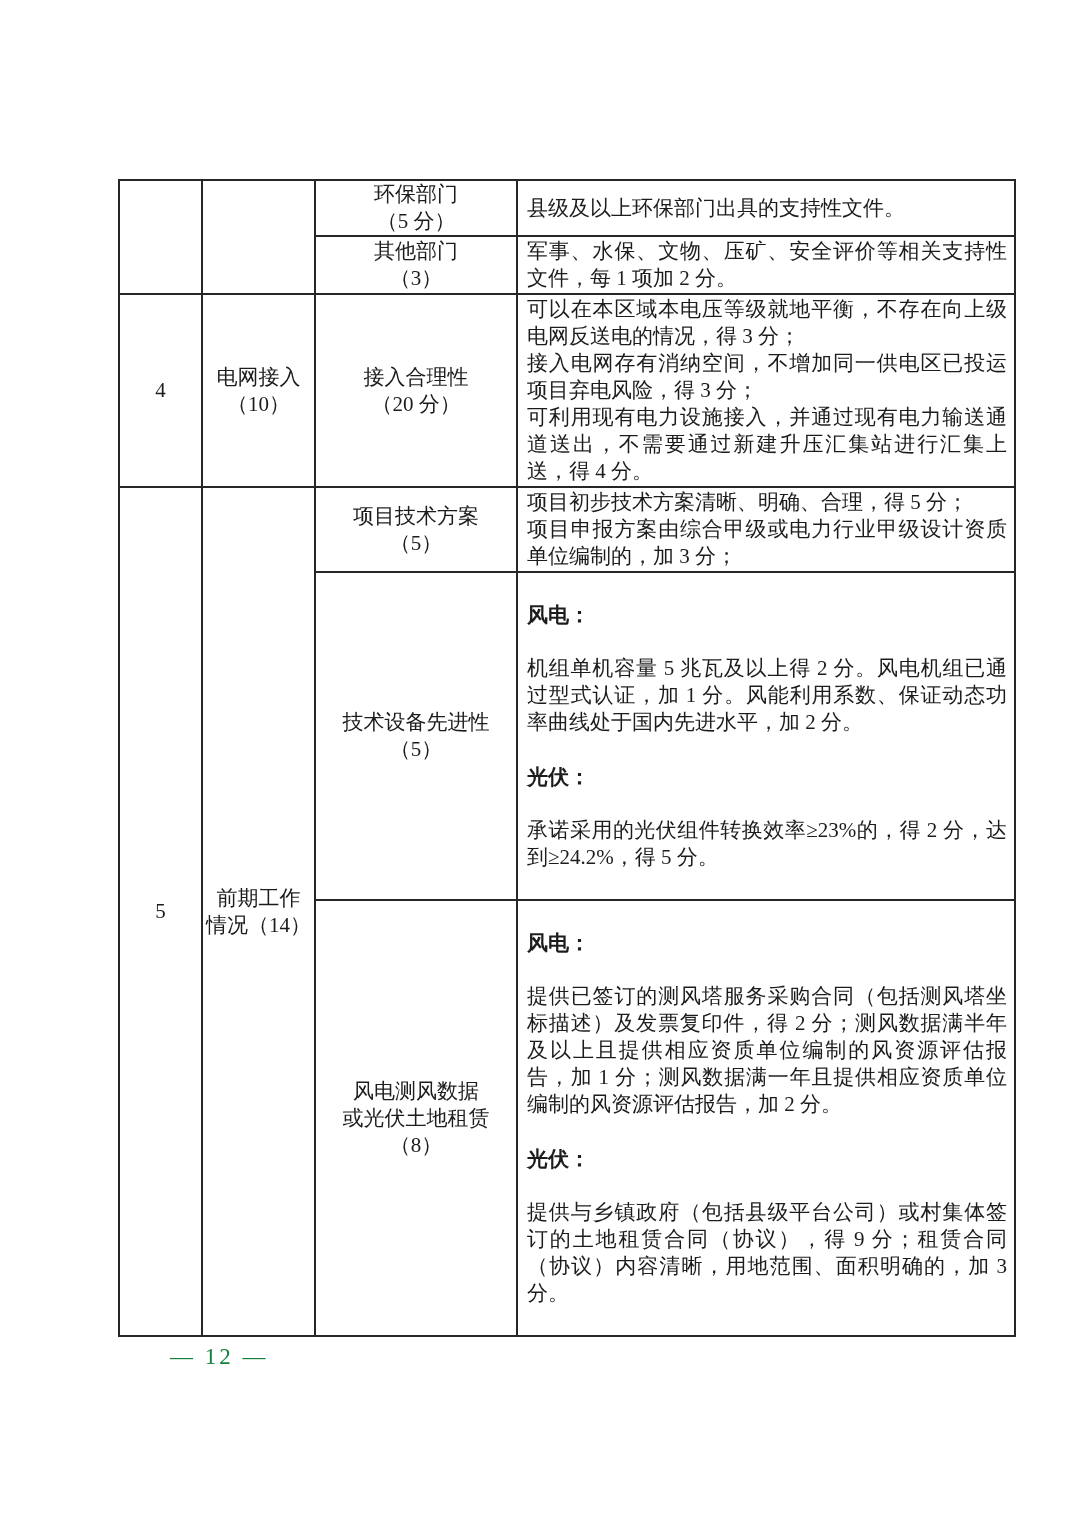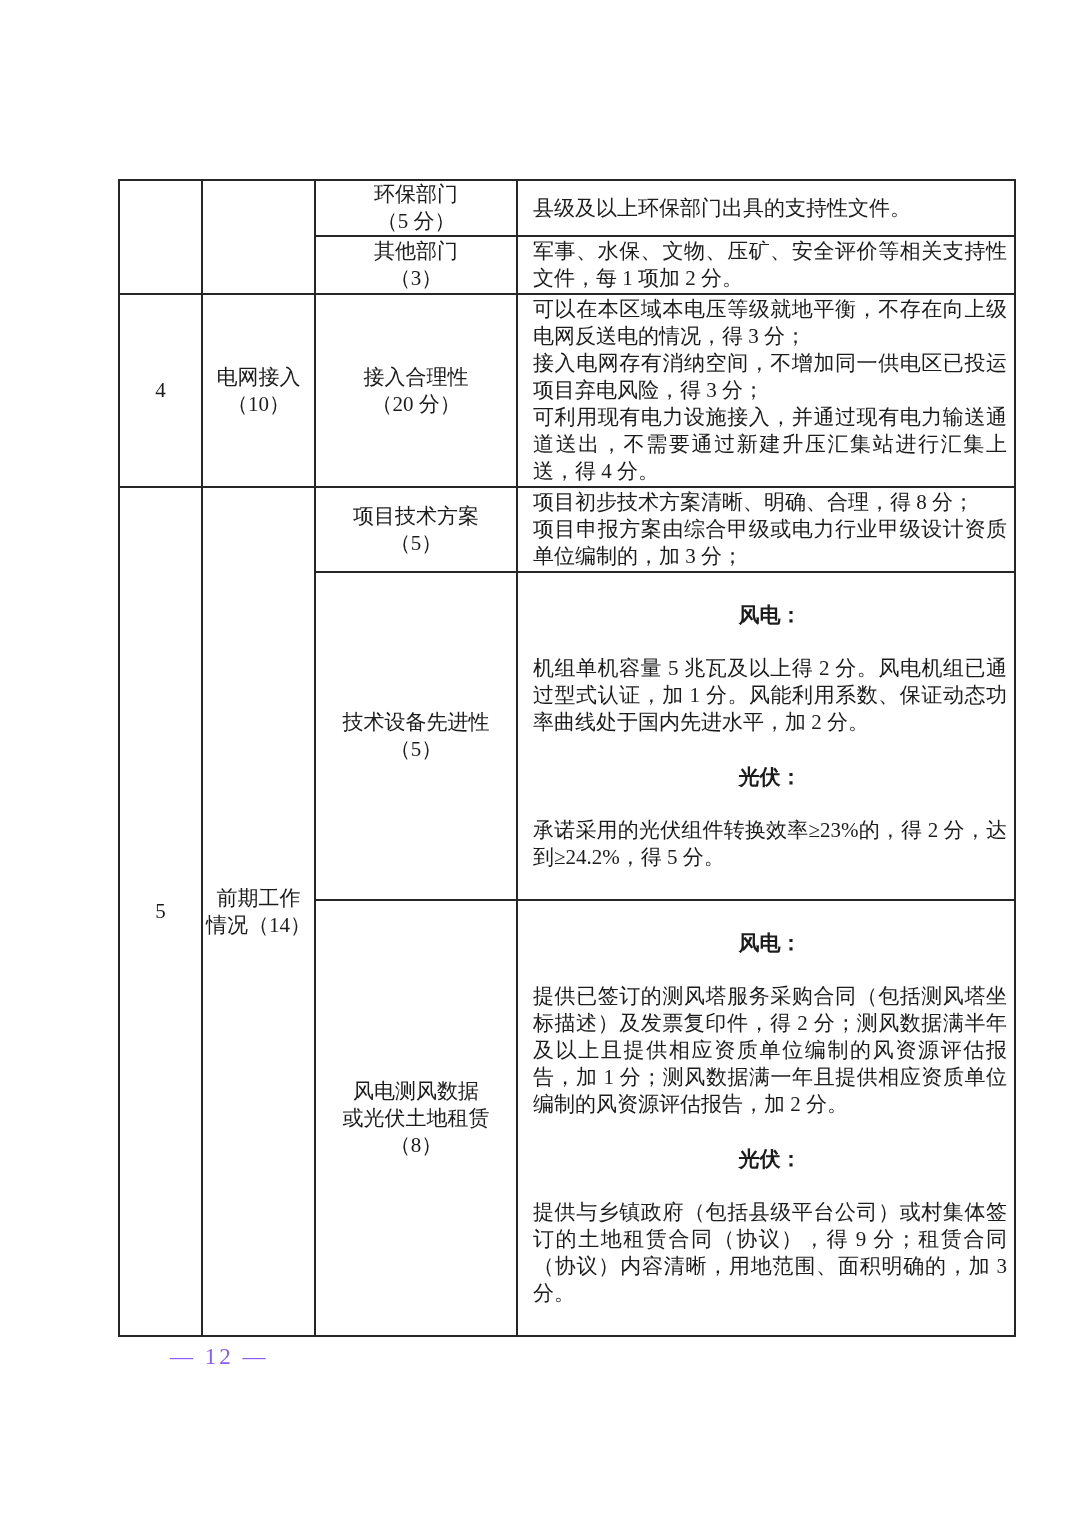--- a/index.html
+++ b/index.html
@@ -44,39 +44,39 @@
     white-space: pre-line;
     line-height: 27px;
     padding: 0 2px;
   }
   td.desc {
     text-align: justify;
     text-justify: inter-character;
     vertical-align: middle;
     white-space: pre-line;
     line-height: 27px;
-    padding: 1px 7px 1px 15px;
+    padding: 1px 7px 1px 9px;
   }
   td.desc p {
     margin: 0;
     text-align: justify;
     text-justify: inter-character;
   }
   td.desc p.b {
     font-weight: bold;
     font-family: "Liberation Sans", "DejaVu Sans", sans-serif;
-    text-align: center;
+    text-align: left;
   }
 
   .footer {
     position: absolute;
     left: 170px; top: 1344px;
     font-size: 23px;
     letter-spacing: 3px;
-    color: #8b5cf6;
+    color: #15803d;
   }
 </style>
 </head>
 <body>
 
 <div class="page">
 
   <table class="score-table">
     <colgroup>
       <col class="c1">
@@ -106,21 +106,21 @@
         <td class="desc">可以在本区域本电压等级就地平衡，不存在向上级电网反送电的情况，得 3 分；
 接入电网存有消纳空间，不增加同一供电区已投运项目弃电风险，得 3 分；
 可利用现有电力设施接入，并通过现有电力输送通道送出，不需要通过新建升压汇集站进行汇集上送，得 4 分。</td>
       </tr>
       <tr class="r4">
         <td class="center" rowspan="3">5</td>
         <td class="center" rowspan="3">前期工作
 情况（14）</td>
         <td class="center">项目技术方案
 （5）</td>
-        <td class="desc">项目初步技术方案清晰、明确、合理，得 8 分；
+        <td class="desc">项目初步技术方案清晰、明确、合理，得 5 分；
 项目申报方案由综合甲级或电力行业甲级设计资质单位编制的，加 3 分；</td>
       </tr>
       <tr class="r5">
         <td class="center">技术设备先进性
 （5）</td>
         <td class="desc">
           <p class="b">风电：</p>
           <p>机组单机容量 5 兆瓦及以上得 2 分。风电机组已通过型式认证，加 1 分。风能利用系数、保证动态功率曲线处于国内先进水平，加 2 分。</p>
           <p class="b">光伏：</p>
           <p>承诺采用的光伏组件转换效率≥23%的，得 2 分，达到≥24.2%，得 5 分。</p>

